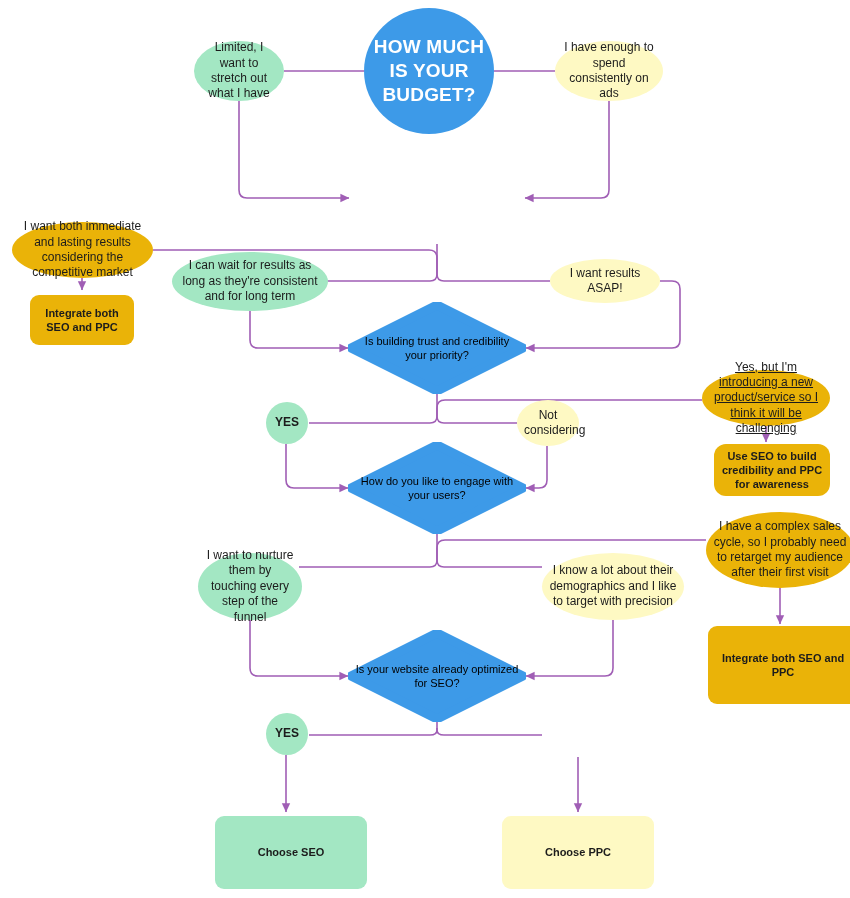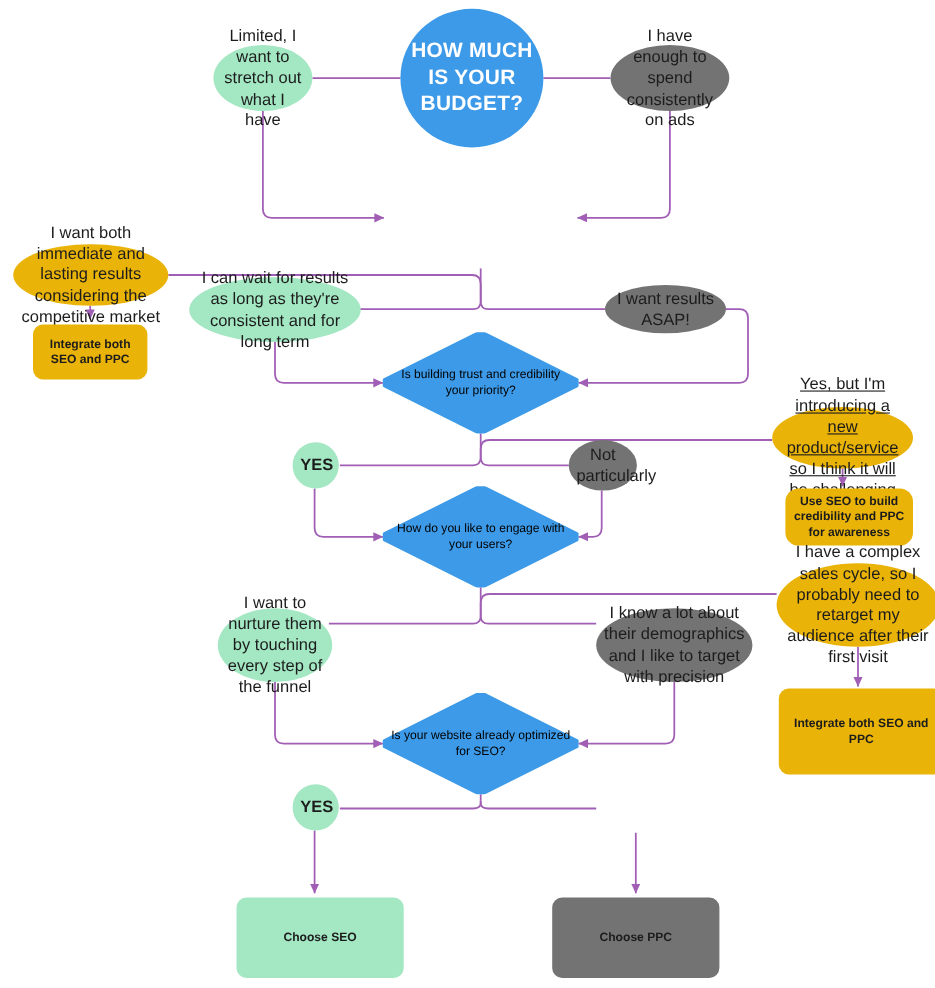--- a/index.html
+++ b/index.html
@@ -16,24 +16,24 @@
   .oval{border-radius:50%;}
   .rbox{border-radius:9px;}
   .circle{border-radius:50%;}
   .diamond{background:transparent;}
   .diamond .dshape{position:absolute;left:0;top:0;width:100%;height:100%;}
   .diamond .tx{position:relative;z-index:2;}
 
   
   .c-blue{background:#3d9ae8;color:#ffffff;}
   .c-green{background:#a3e7c3;color:#1c1c1c;}
-  .c-pink{background:#737373;color:#1c1c1c;}
+  .c-pink{background:#fef9c3;color:#1c1c1c;}
   .c-yellow{background:#eab308;color:#1c1c1c;}
 
-  .t-sm{font-size:15px;}
+  .t-sm{font-size:12px;}
   .t-md{font-size:11px;}
   .t-bold{font-weight:bold;}
   .t-title{font-size:19px;font-weight:bold;line-height:1.18;letter-spacing:.2px;}
   .t-dia{font-size:11px;}
 </style>
 </head>
 <body>
 
 <div id="canvas">
 
@@ -131,21 +131,21 @@
       <path d="M89,3 L175,46 L89,89 L3,46 Z" fill="#3d9ae8" stroke="#3d9ae8" stroke-width="9" stroke-linejoin="round"></path>
     </svg>
     <span class="tx t-dia">Is building trust and credibility your priority?</span>
   </div>
 
   <div class="node circle c-green" style="left:254px;top:402px;width:42px;height:42px;">
     <span class="tx t-sm t-bold">YES</span>
   </div>
 
   <div class="node oval c-pink" style="left:505px;top:400px;width:62px;height:46px;">
-    <span class="tx t-sm">Not particularly</span>
+    <span class="tx t-sm">Not considering</span>
   </div>
 
   <div class="node oval c-yellow" style="left:690px;top:370px;width:128px;height:56px;text-decoration:underline;">
     <span class="tx t-sm">Yes, but I'm introducing a new product/service so I think it will be challenging</span>
   </div>
 
   <div class="node rbox c-yellow" style="left:702px;top:444px;width:116px;height:52px;border-radius:12px;">
     <span class="tx t-md t-bold">Use SEO to build credibility and PPC for awareness</span>
   </div>
 

